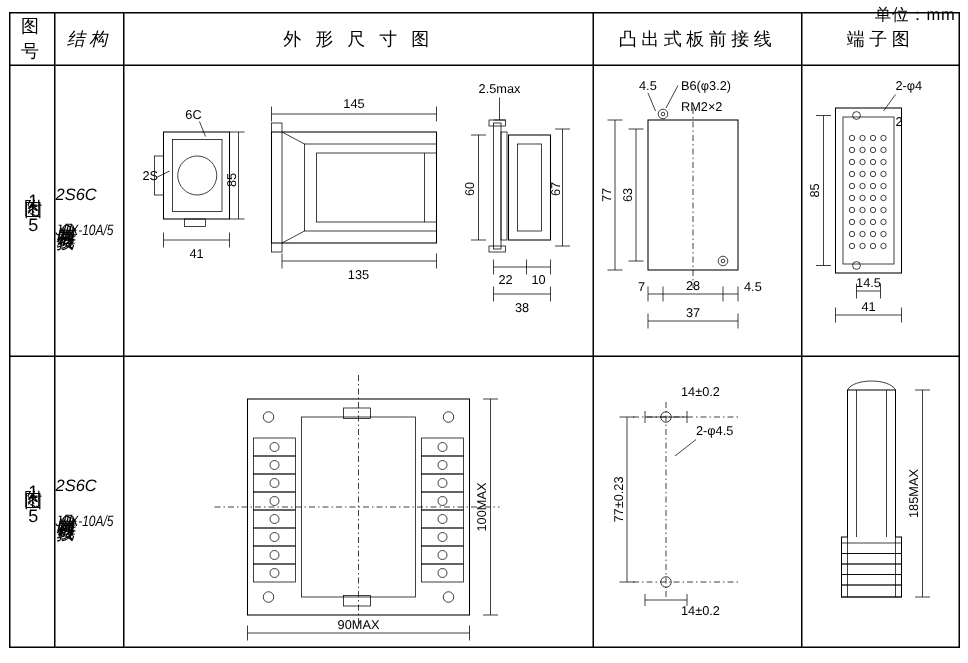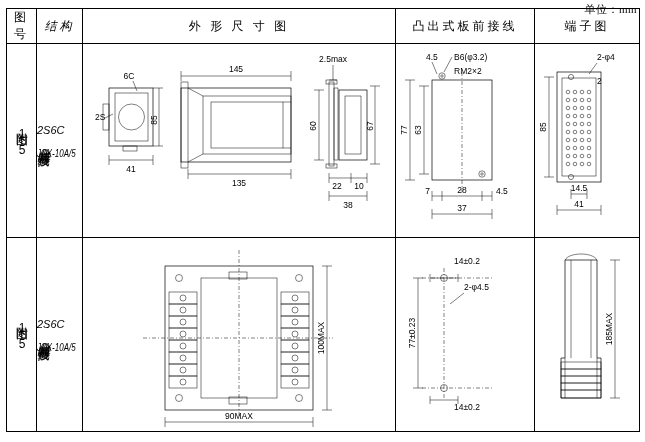--- a/index.html
+++ b/index.html
@@ -15,21 +15,20 @@
     background: #ffffff;
     overflow: hidden;
   }
   .unit-line {
     position: absolute;
     right: 8px;
     top: 2px;
     font-size: 11px;
     color: #000;
     letter-spacing: 0.5px;
-    font-family: Liberation Serif, serif;
   }
   table.main {
     position: absolute;
     left: 6px;
     top: 8px;
     width: 633px;
     height: 416px;
     border-collapse: collapse;
     table-layout: fixed;
   }

